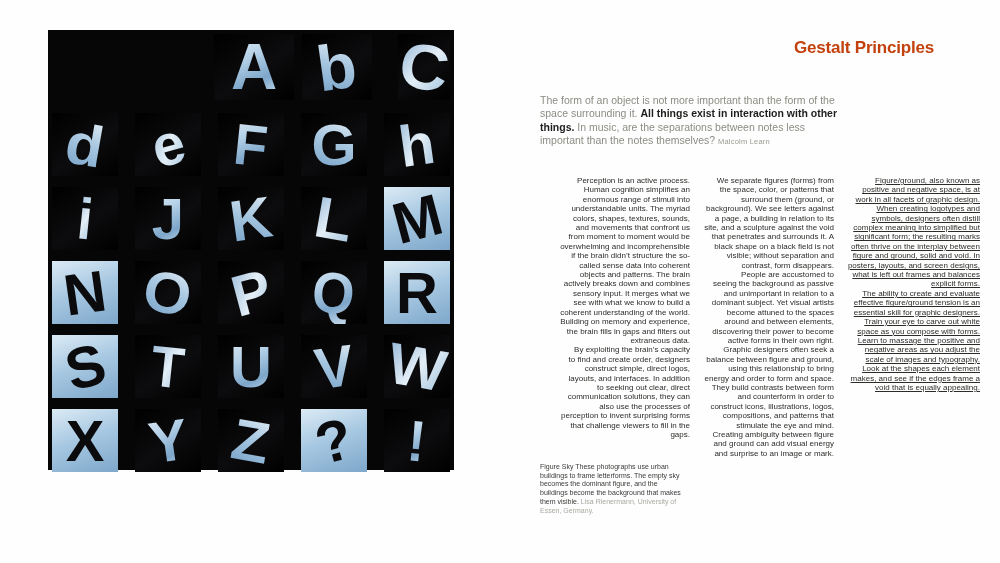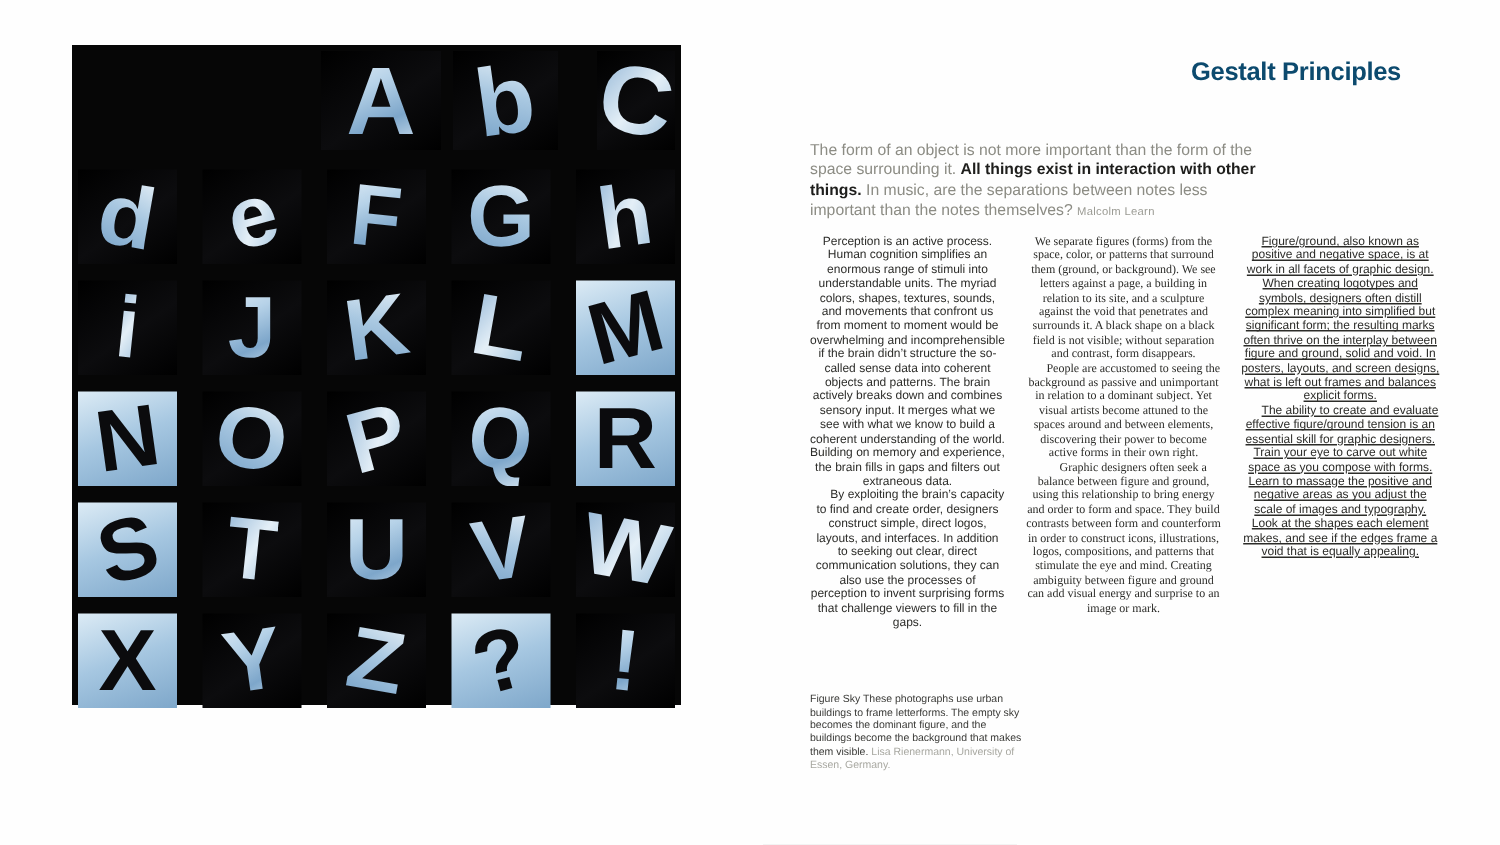--- a/index.html
+++ b/index.html
@@ -52,38 +52,39 @@
   
   .sky-cell.inv{background:linear-gradient(160deg,#dcebf5 0%,#a6c7e1 48%,#7ea7ca 100%);}
   .sky-cell.inv .glyph{
     background:none;-webkit-background-clip:border-box;background-clip:border-box;
     color:#0b0b0d;-webkit-text-fill-color:#0b0b0d;
   }
 
   
   .page-title{
     position:absolute;top:27px;right:66px;
-    font-size:17px;font-weight:bold;color:#0c4a6e;
+    font-size:17px;font-weight:bold;color:#c2410c;
     letter-spacing:-0.2px;
   }
   .intro-quote{
     position:absolute;left:540px;top:94px;width:310px;
     margin:0;font-size:10.5px;line-height:13.4px;color:#8c8c84;
   }
   .intro-quote .q-bold{color:#1e1e1c;font-weight:bold;}
   .intro-quote .q-attr{font-size:7.5px;color:#9a9a93;letter-spacing:.2px;}
   .col{
-    position:absolute;top:156px;
+    position:absolute;top:176px;
     font-size:8px;line-height:9.4px;color:#2c2c29;
-    text-align:center;
+    text-align:right;
+    margin-left:20px;
   }
   .col p{margin:0;text-indent:13px;}
   .col p:first-child{text-indent:0;}
   .col-1{left:540px;width:130px;}
-  .col-2{left:684px;width:130px;font-family:Liberation Serif, serif;}
+  .col-2{left:684px;width:130px;}
   .col-3{left:827px;width:133px;text-decoration:underline;}
   .caption{
     position:absolute;left:540px;top:463px;width:142px;
     margin:0;font-size:7px;line-height:8.7px;color:#3a3a37;
   }
   .caption .cap-credit{color:#a8a8a1;}
 </style>
 </head>
 <body>
 

